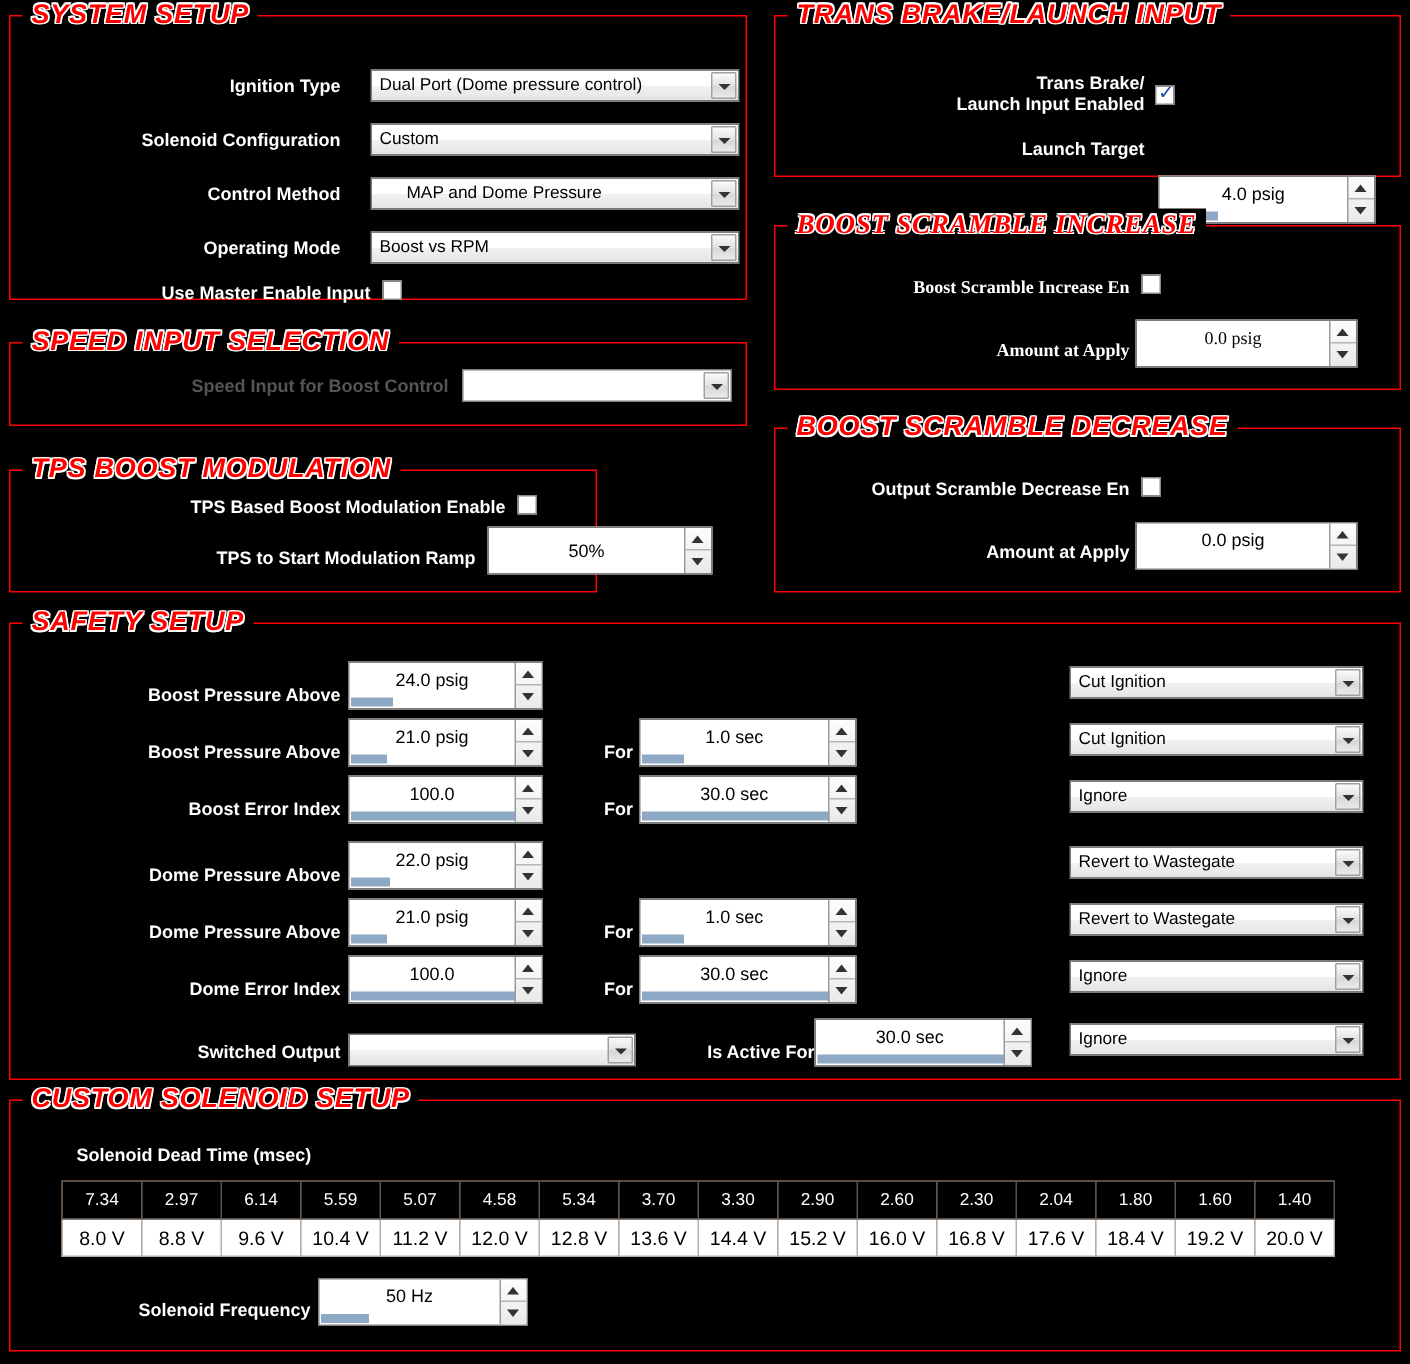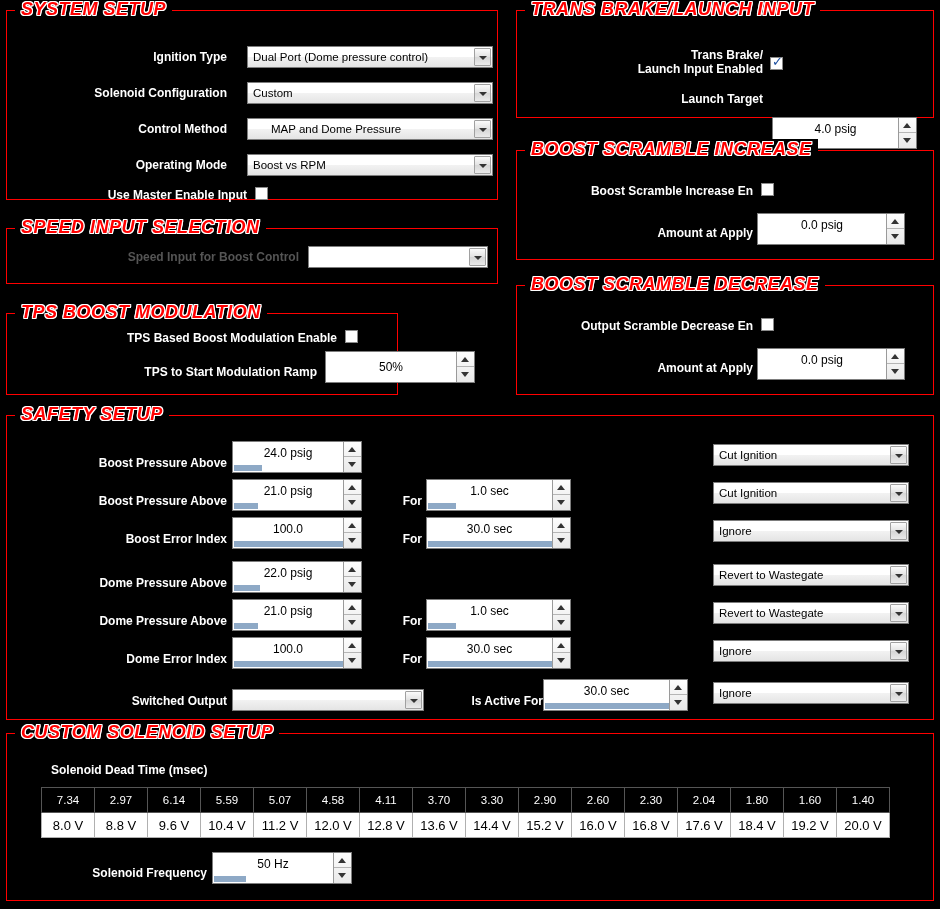--- a/index.html
+++ b/index.html
@@ -247,21 +247,21 @@
     <div class="spin" style="left:255px; top:68px; width:145px; height:32px;margin-top:38px;">
       <div class="val">4.0 psig</div>
       <div class="bar" style="width:38px;"></div>
       <div class="btns">
           <div class="up"></div>
           <div class="dn"></div>
         </div>
     </div>
   </div>
 
-  <div class="group" style="left:516px; top:150px; width:418px; height:110px;">
+  <div class="group" style="left:516px; top:150px; width:418px; height:110px;font-family:Liberation Serif, serif;">
     <div class="legend">BOOST SCRAMBLE INCREASE</div>
     <div class="lbl" style="left:16px; top:34px; width:220px;">Boost Scramble Increase En</div>
     <div class="chk" style="left:244px; top:32px;"></div>
 
     <div class="lbl" style="left:16px; top:76px; width:220px;">Amount at Apply</div>
     <div class="spin" style="left:240px; top:62px; width:148px; height:32px;">
       <div class="val">0.0 psig</div>
       <div class="bar" style="width:0px;"></div>
       <div class="btns">
           <div class="up"></div>
@@ -436,21 +436,21 @@
 
     <table class="soltable" style="left:34px; top:53px;">
       <tbody>
           <tr class="row-top">
         <td>7.34</td>
         <td>2.97</td>
         <td>6.14</td>
         <td>5.59</td>
         <td>5.07</td>
         <td>4.58</td>
-        <td>4.11</td>
+        <td>5.34</td>
         <td>3.70</td>
         <td>3.30</td>
         <td>2.90</td>
         <td>2.60</td>
         <td>2.30</td>
         <td>2.04</td>
         <td>1.80</td>
         <td>1.60</td>
         <td>1.40</td>
       </tr>

